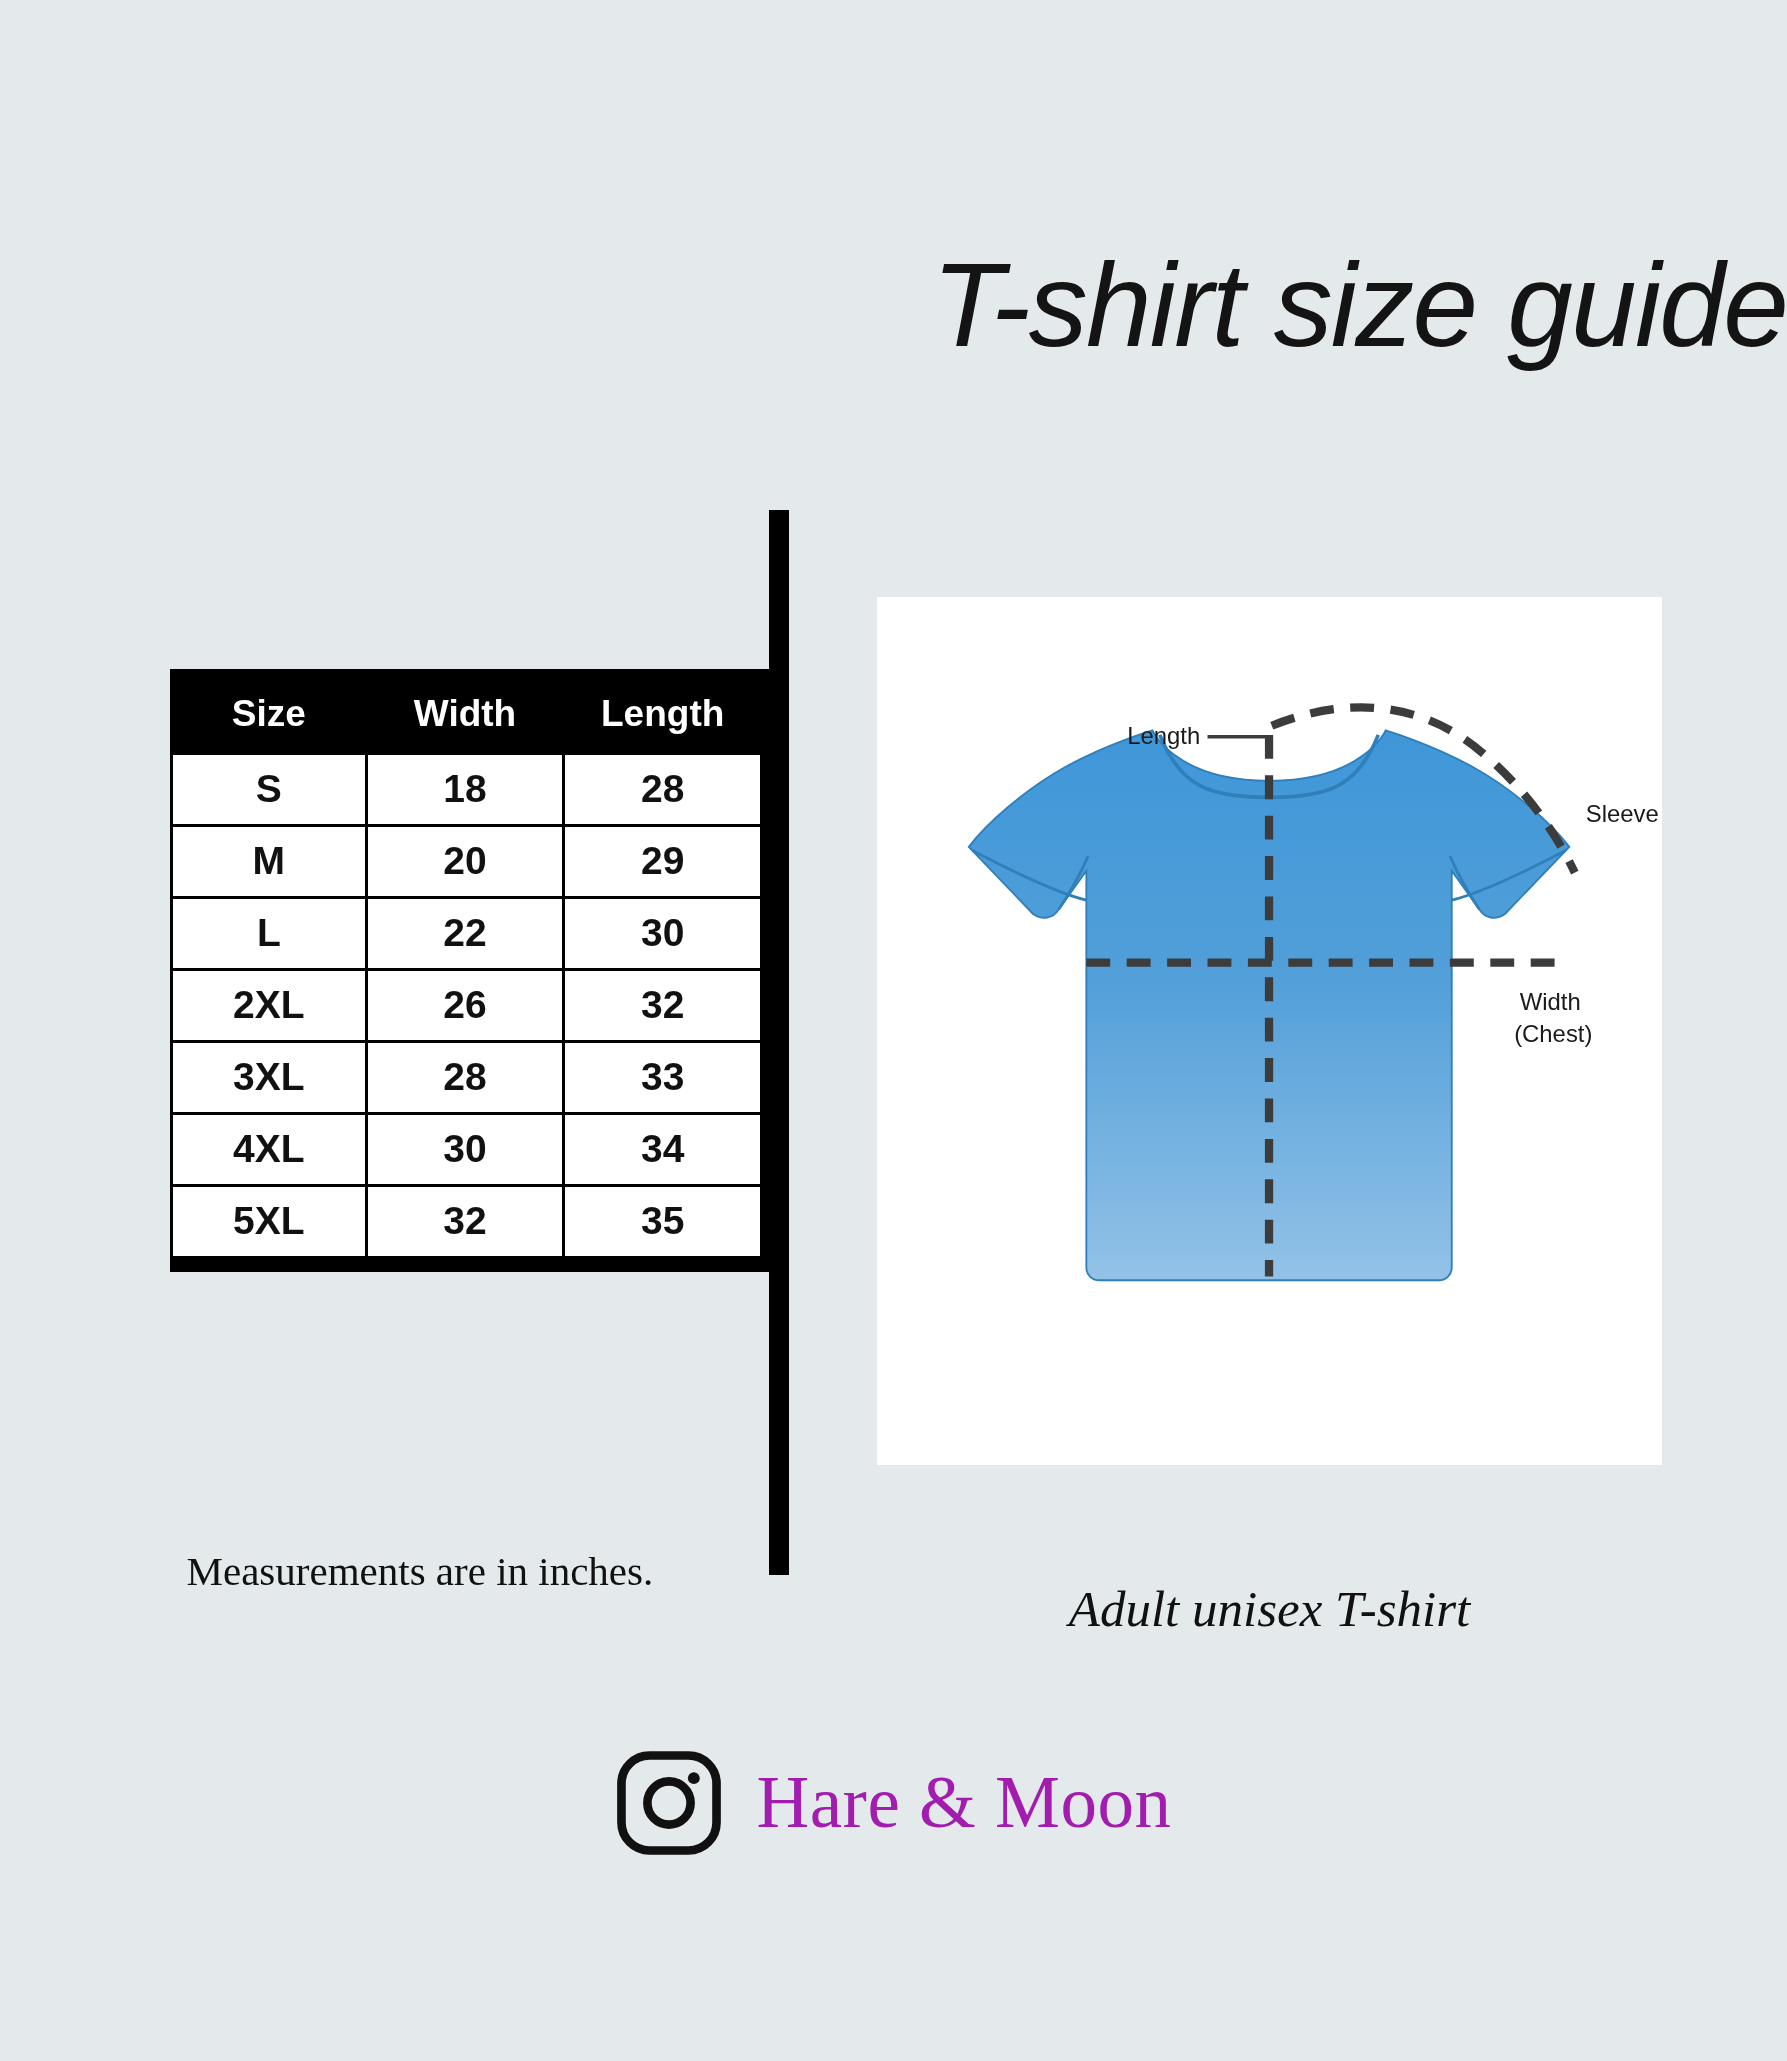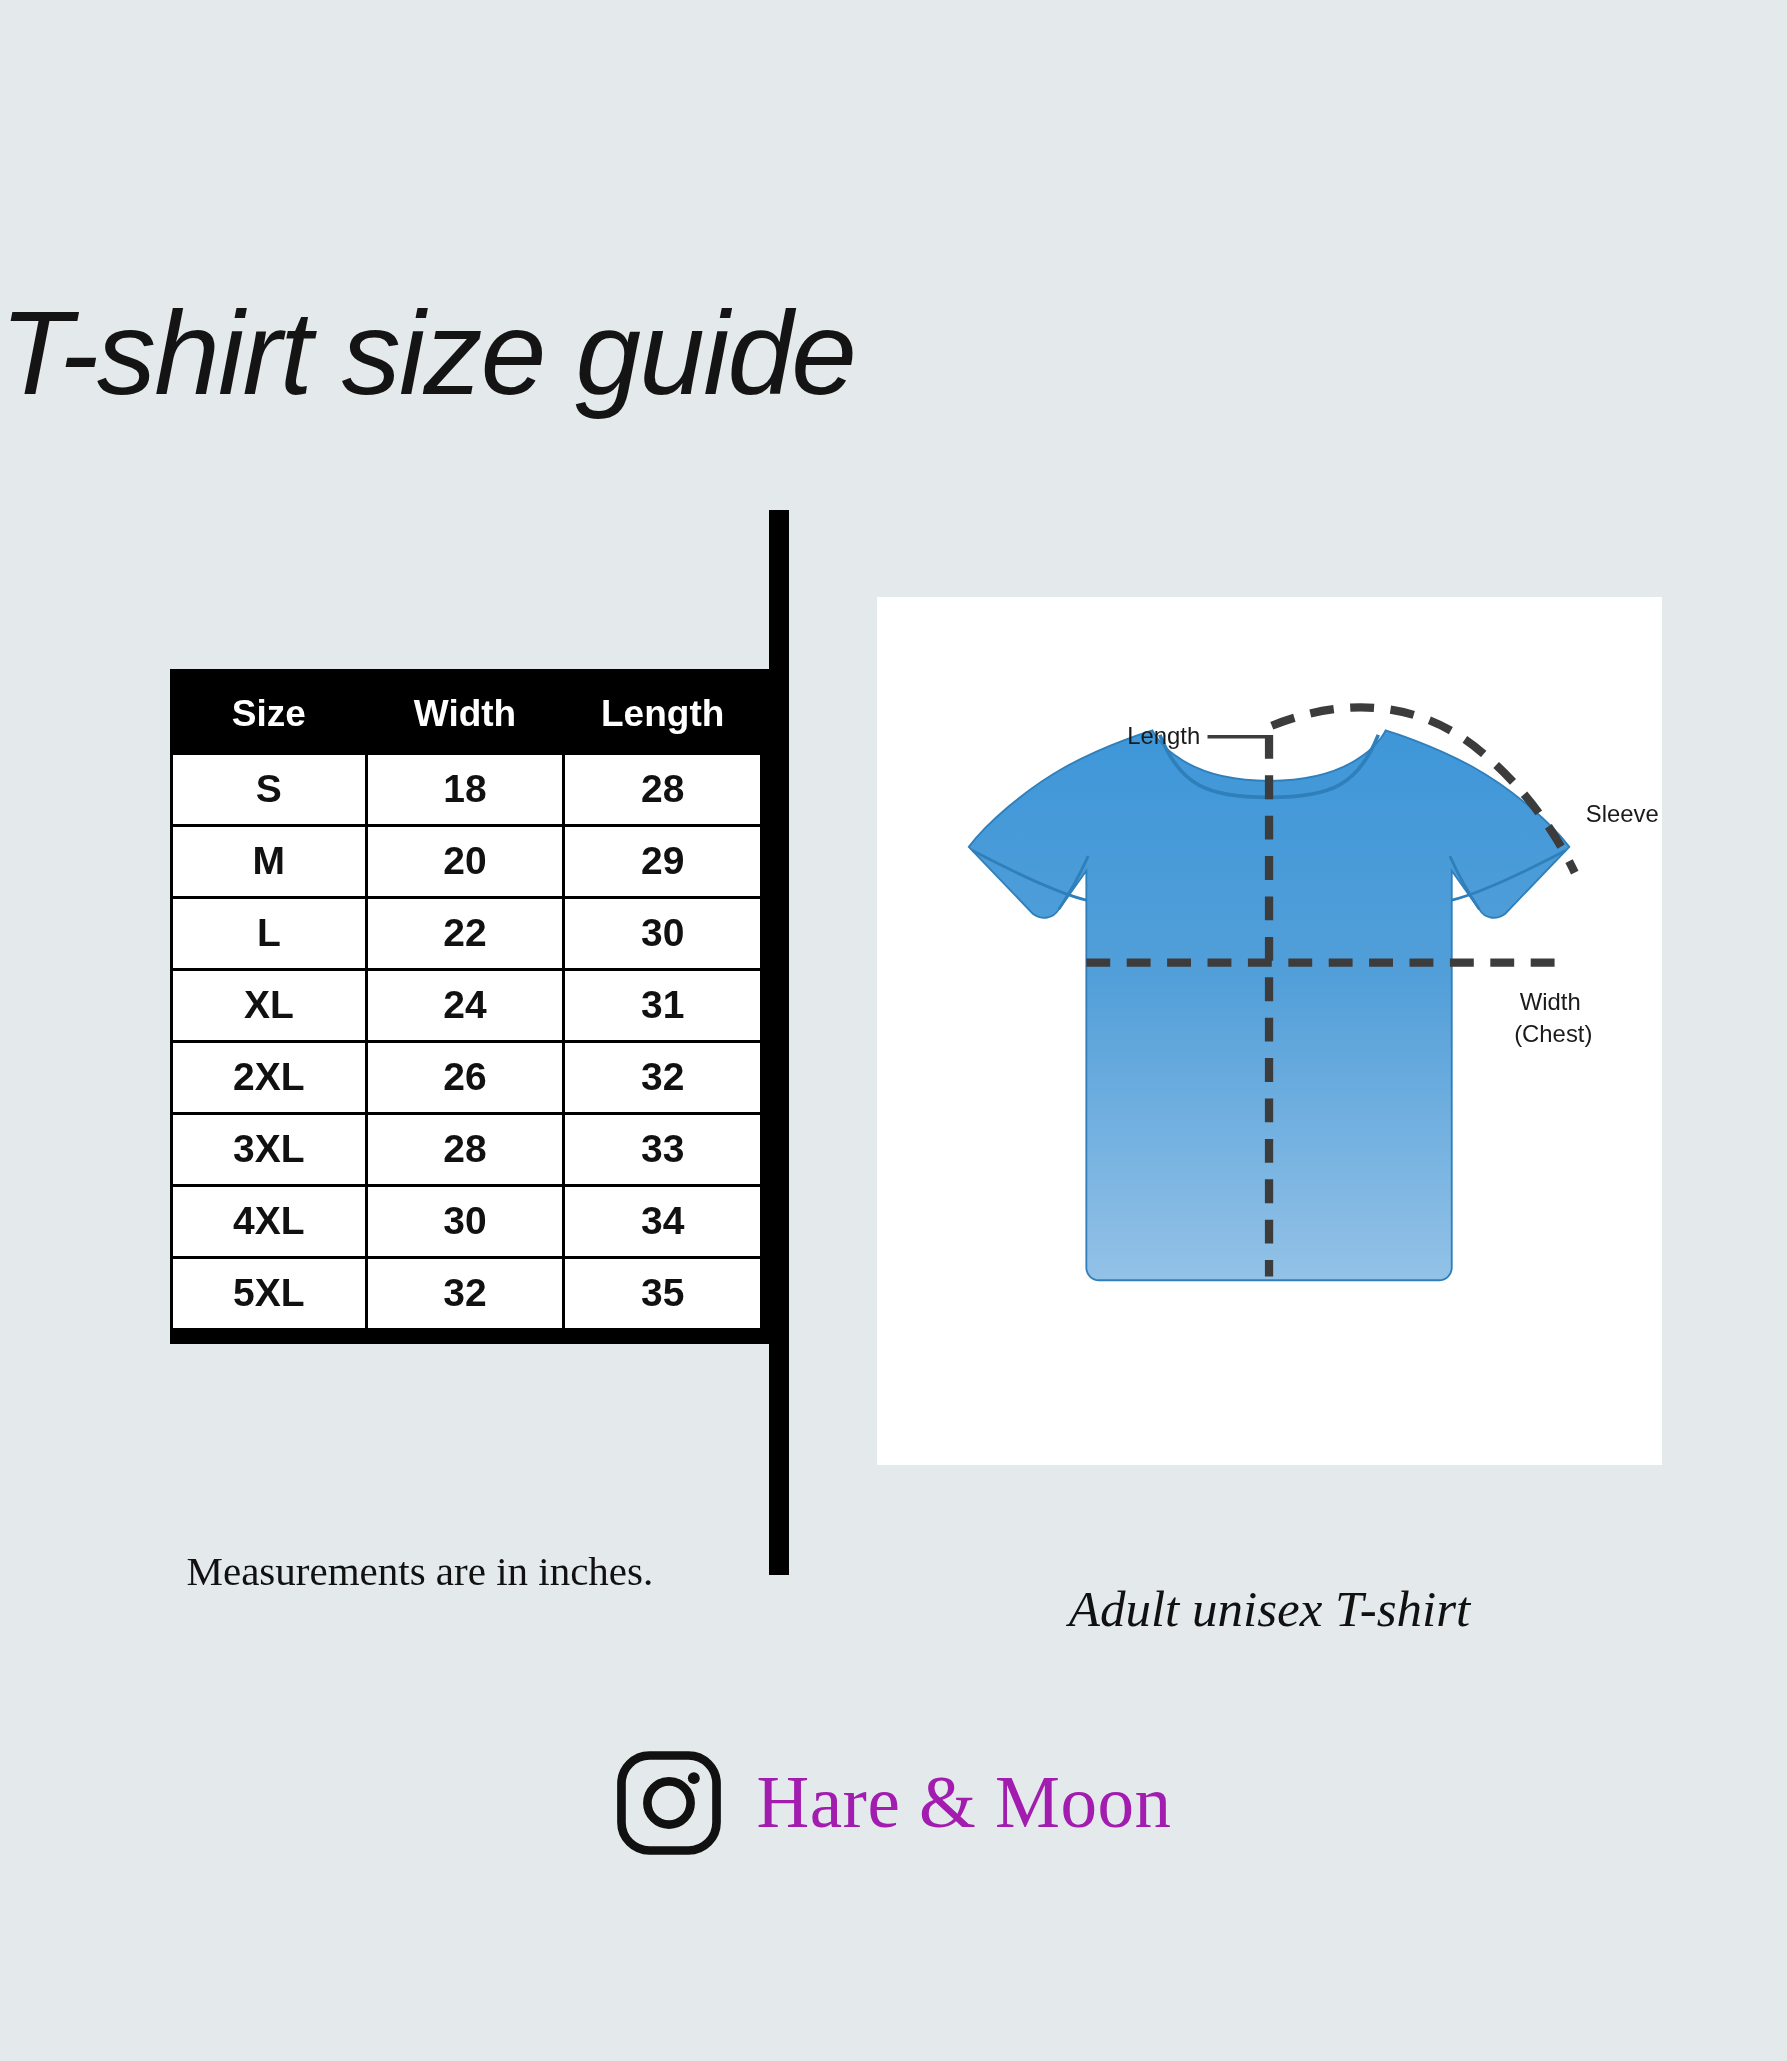--- a/index.html
+++ b/index.html
@@ -14,29 +14,28 @@
     overflow: hidden;
     position: relative;
   }
 
   
   .page-title {
     position: absolute;
     top: 246px;
     left: 0;
     width: 100%;
-    text-align: left;
+    text-align: right;
     font-family: "Liberation Sans", sans-serif;
     font-style: italic;
     font-weight: 400;
     font-size: 118px;
     letter-spacing: -1.8px;
     color: #141414;
     line-height: 1;
-    margin-top: 48px;
   }
 
   
   .left-block {
     position: absolute;
     left: 170px;
     top: 510px;
     width: 624px;
     height: 1065px;
   }
@@ -177,25 +176,20 @@
         </tr>
         <tr>
           <td>M</td>
           <td>20</td>
           <td>29</td>
         </tr>
         <tr>
           <td>L</td>
           <td>22</td>
           <td>30</td>
-        </tr>
-        <tr>
-          <td>XL</td>
-          <td>24</td>
-          <td>31</td>
         </tr>
         <tr>
           <td>2XL</td>
           <td>26</td>
           <td>32</td>
         </tr>
         <tr>
           <td>3XL</td>
           <td>28</td>
           <td>33</td>

